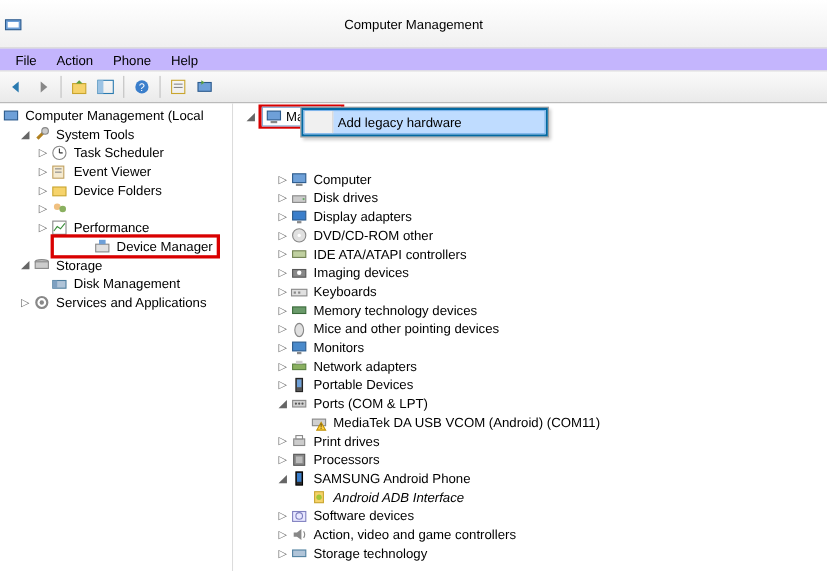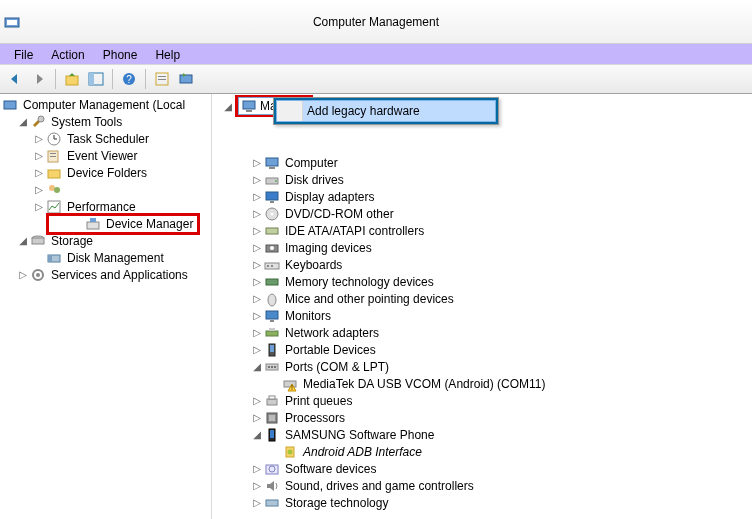--- a/index.html
+++ b/index.html
@@ -389,41 +389,41 @@
           <span class="lbl">MediaTek DA USB VCOM (Android) (COM11)</span>
         </div>
         <div class="tree-row" style="padding-left: 18px;">
           <span class="tw">▷</span>
           <span class="ic">
             <svg width="16" height="16">
               <rect x="3" y="6" width="10" height="6" fill="#ccc" stroke="#888"></rect>
               <rect x="5" y="3" width="6" height="3" fill="#fff" stroke="#888"></rect>
             </svg>
           </span>
-          <span class="lbl">Print queues</span>
+          <span class="lbl">Print drives</span>
         </div>
         <div class="tree-row" style="padding-left: 18px;">
           <span class="tw">▷</span>
           <span class="ic">
             <svg width="16" height="16">
               <rect x="3" y="3" width="10" height="10" fill="#8a8a8a" stroke="#555"></rect>
               <rect x="5" y="5" width="6" height="6" fill="#bbb"></rect>
             </svg>
           </span>
           <span class="lbl">Processors</span>
         </div>
         <div class="tree-row" style="padding-left: 18px;">
           <span class="tw">◢</span>
           <span class="ic">
             <svg width="16" height="16">
               <rect x="5" y="2" width="6" height="12" fill="#2a2a2a" stroke="#000"></rect>
               <rect x="6" y="3" width="4" height="8" fill="#3a7ecb"></rect>
             </svg>
           </span>
-          <span class="lbl">SAMSUNG Software Phone</span>
+          <span class="lbl">SAMSUNG Android Phone</span>
         </div>
         <div class="tree-row" style="padding-left: 36px; font-style: italic;">
           <span class="tw"></span>
           <span class="ic">
             <svg width="16" height="16">
               <rect x="4" y="3" width="8" height="10" fill="#f6d36b" stroke="#c9a52e"></rect>
               <circle cx="8" cy="8" r="2.5" fill="#a4c639"></circle>
             </svg>
           </span>
           <span class="lbl">Android ADB Interface</span>
@@ -439,21 +439,21 @@
           <span class="lbl">Software devices</span>
         </div>
         <div class="tree-row" style="padding-left: 18px;">
           <span class="tw">▷</span>
           <span class="ic">
             <svg width="16" height="16">
               <path d="M3 6 L6 6 L10 3 L10 13 L6 10 L3 10 Z" fill="#888"></path>
               <path d="M12 5 Q14 8 12 11" stroke="#888" fill="none"></path>
             </svg>
           </span>
-          <span class="lbl">Sound, drives and game controllers</span>
+          <span class="lbl">Action, video and game controllers</span>
         </div>
         <div class="tree-row" style="padding-left: 18px;">
           <span class="tw">▷</span>
           <span class="ic">
             <svg width="16" height="16">
               <rect x="2" y="5" width="12" height="6" fill="#b0c4d8" stroke="#5080a0"></rect>
             </svg>
           </span>
           <span class="lbl">Storage technology</span>
         </div>

